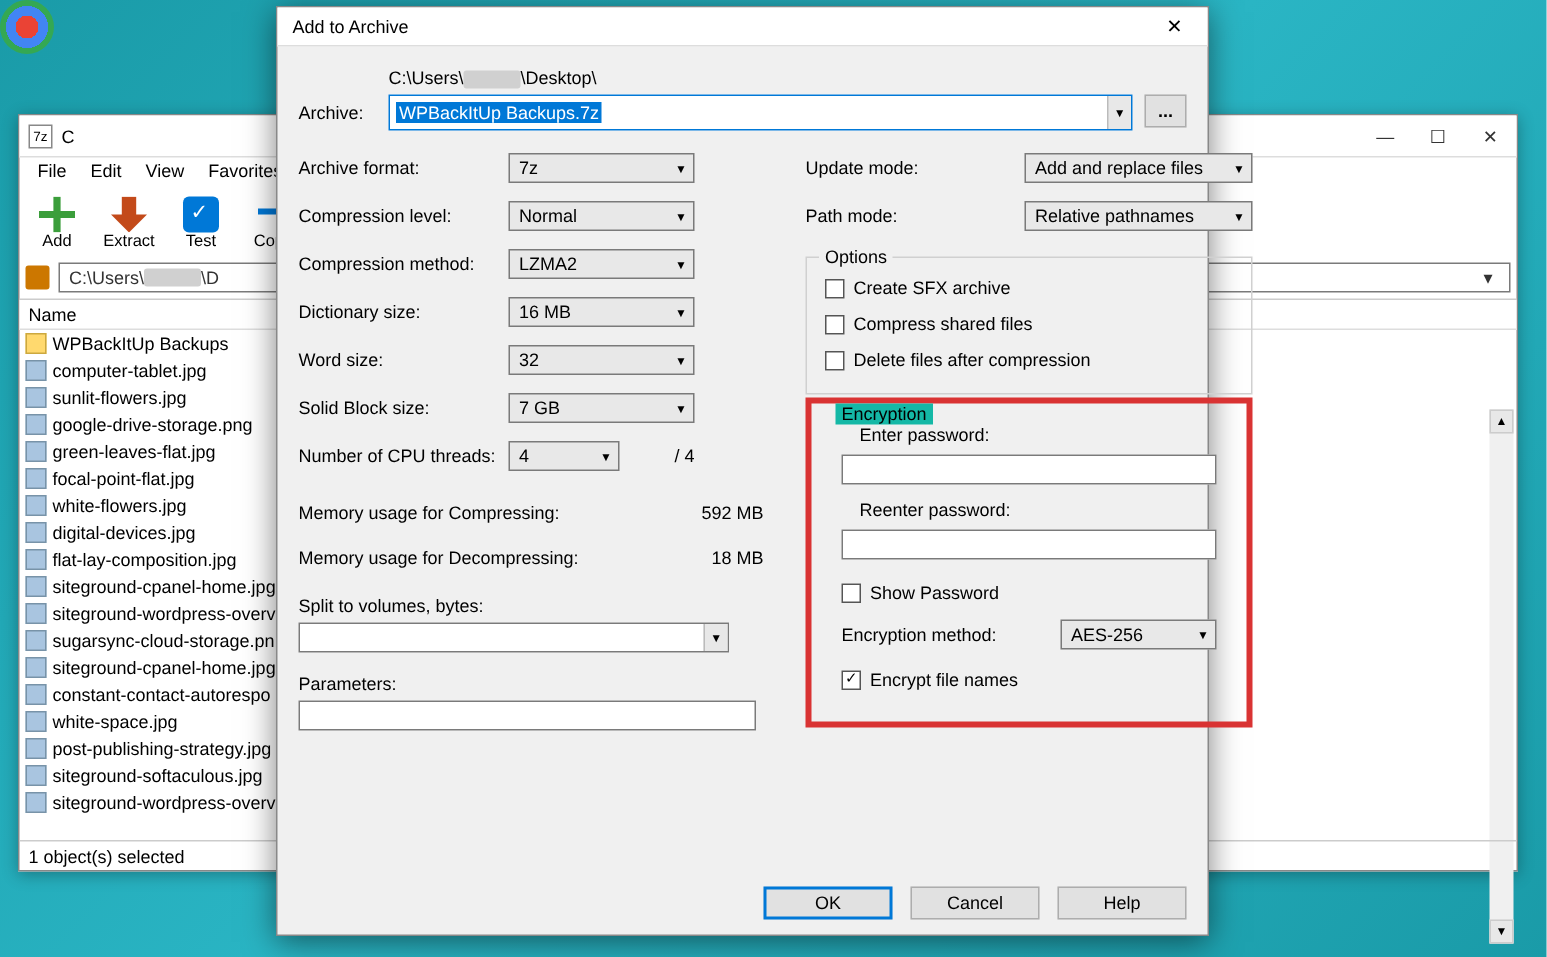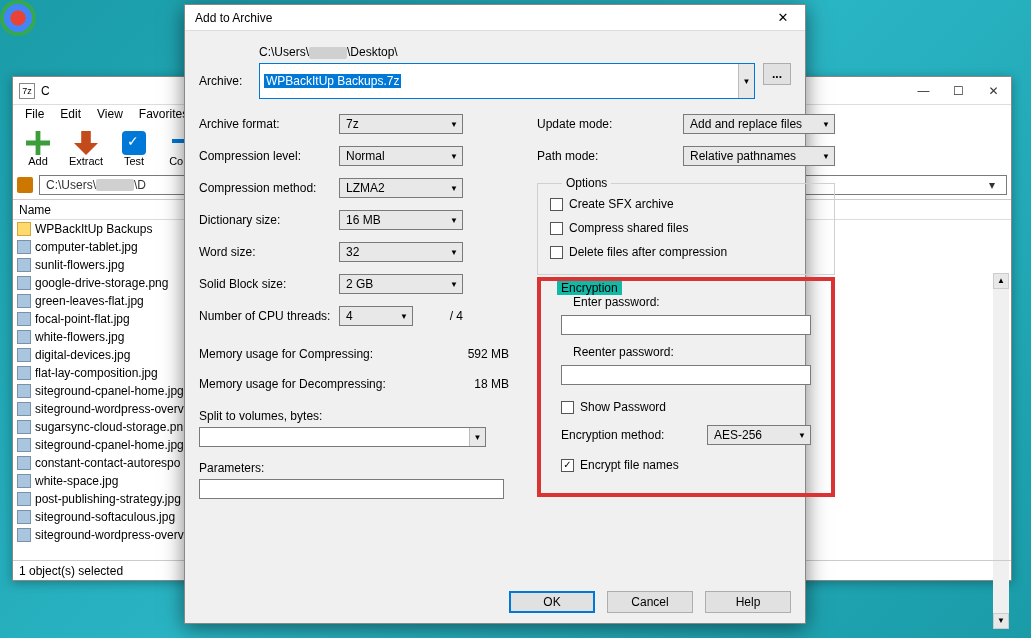--- a/index.html
+++ b/index.html
@@ -113,21 +113,21 @@
   .ad-label { width: 140px; }
   .ad-value-right { margin-left: auto; }
 
   .ad-path { margin-left: 60px; font-size: 12px; color: #000; }
   .ad-path-blur { display: inline-block; width: 38px; height: 12px; background: #d0d0d0; vertical-align: middle; border-radius: 2px; }
 
   .ad-archive-row { display: flex; align-items: center; margin-top: 4px; margin-bottom: 14px; }
   .ad-archive-lbl { width: 60px; }
   .ad-archive-wrap { flex: 1; display: flex; }
   .ad-dropdown {
-    height: 36px; border: 1px solid #7a7a7a; background: #fff;
+    height: 24px; border: 1px solid #7a7a7a; background: #fff;
     display: flex; align-items: center; padding: 4px 4px; position: relative;
   }
   .ad-dropdown-arrow {
     position: absolute; right: 0; top: 0; width: 16px; height: 100%;
     background: #e8e8e8; border-left: 1px solid #bbb;
     display: flex; align-items: center; justify-content: center;
     font-size: 8px;
   }
   .ad-archive-input {
     flex: 1;
@@ -159,21 +159,21 @@
     font-size: 8px;
   }
   .ad-select-narrow { width: 74px; }
   .ad-threads-max { margin-left: 10px; width: 40px; text-align: right; }
 
   .ad-group {
     border: 1px solid #d0d0d0; padding: 8px 12px 10px 12px; margin-top: 4px;
     position: relative;
   }
   .ad-group-title {
-    position: absolute; top: -8px; left: 24px; background: #f0f0f0; padding: 0 4px; font-size: 12px;
+    position: absolute; top: -8px; left: 8px; background: #f0f0f0; padding: 0 4px; font-size: 12px;
   }
   .ad-checkbox-row { display: flex; align-items: center; height: 24px; text-align: center; }
   .ad-checkbox {
     width: 13px; height: 13px; border: 1px solid #555; background: #fff; margin-right: 6px;
     display: flex; align-items: center; justify-content: center; font-size: 10px; line-height: 10px;
   }
   .ad-checkbox.checked::after { content: "✓"; color: #000; }
 
   .ad-encryption-border {
     border: 4px solid #d93333;
@@ -419,21 +419,21 @@
         <div class="ad-row" style="margin-top:10px">
           <div class="ad-label">Word size:</div>
           <div class="ad-select">
             <span>32</span>
             <div class="ad-select-arrow">▼</div>
           </div>
         </div>
         <div class="ad-row" style="margin-top:10px">
           <div class="ad-label">Solid Block size:</div>
           <div class="ad-select">
-            <span>2 GB</span>
+            <span>7 GB</span>
             <div class="ad-select-arrow">▼</div>
           </div>
         </div>
         <div class="ad-row" style="margin-top:10px">
           <div class="ad-label">Number of CPU threads:</div>
           <div class="ad-select ad-select-narrow">
             <span>4</span>
             <div class="ad-select-arrow">▼</div>
           </div>
           <div class="ad-threads-max ad-value-right">/ 4</div>

